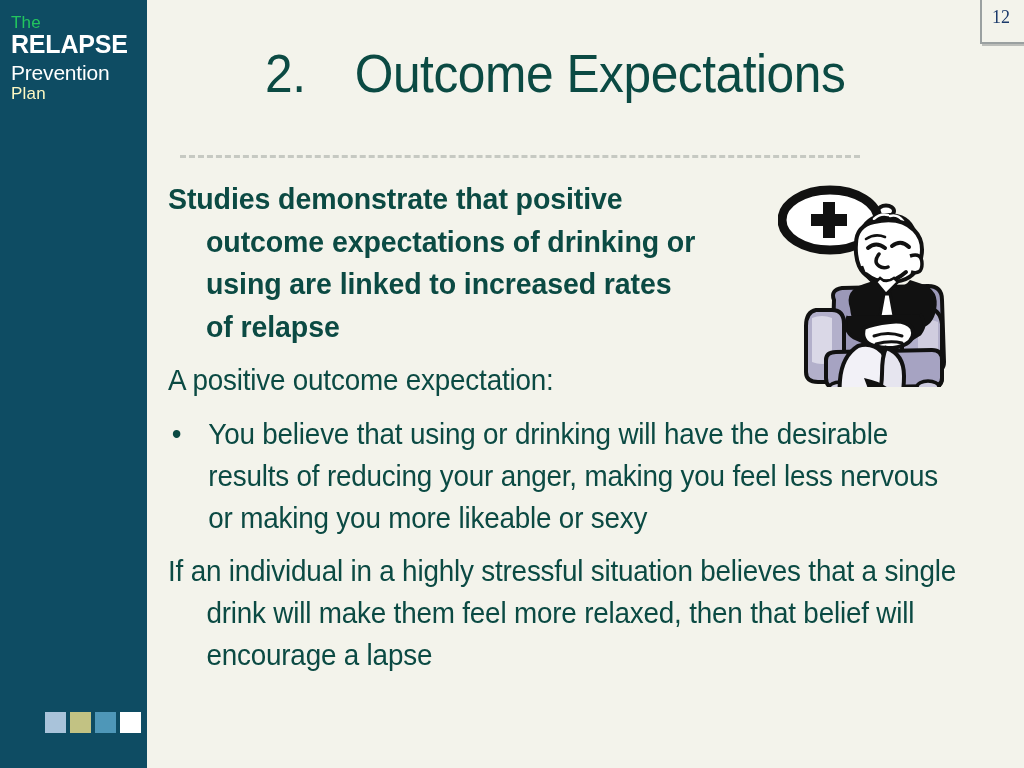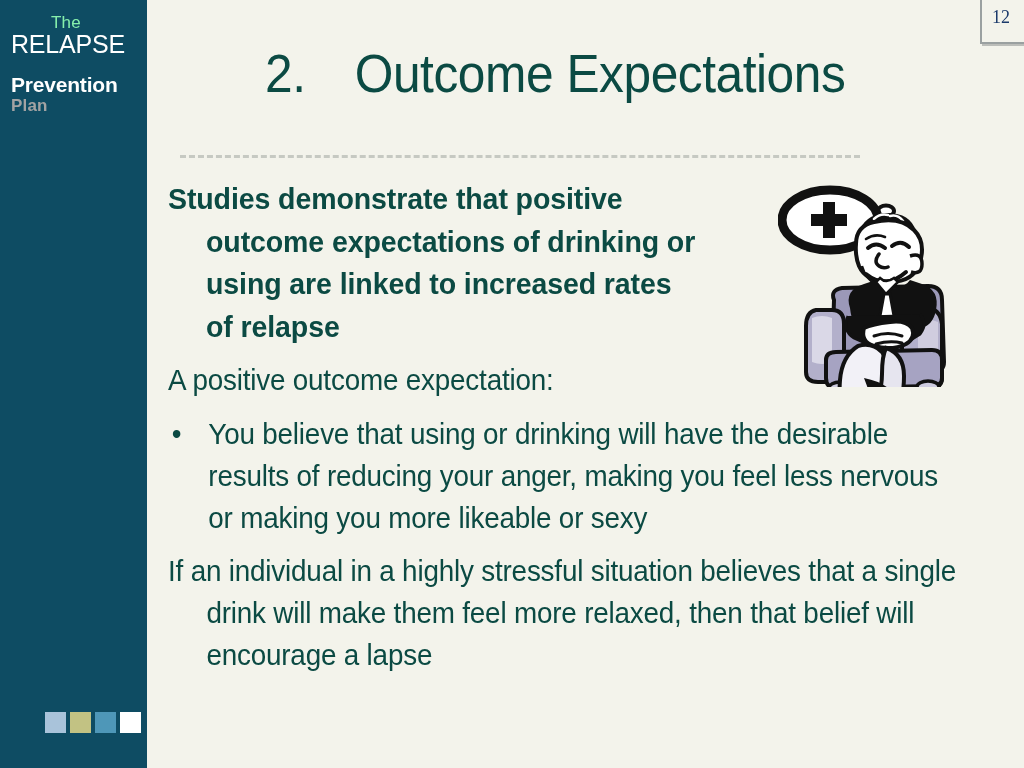--- a/index.html
+++ b/index.html
@@ -26,40 +26,39 @@
   #logo {
     position: absolute;
     left: 11px; top: 14px;
     width: 132px;
     color: #ffffff;
     line-height: 1.02;
   }
   #logo .lt-the {
     font-size: 17px;
     font-weight: 400;
-    color: #86efac;
+    color: #22c55e;
     letter-spacing: .2px;
-    margin-left: 40px;
   }
   #logo .lt-relapse {
     font-size: 25px;
-    font-weight: 400;
+    font-weight: 700;
     letter-spacing: -0.2px;
     margin-top: 1px;
   }
   #logo .lt-prevention {
     font-size: 21px;
-    font-weight: 700;
-    letter-spacing: -0.2px;
-    margin-top: 16px;
+    font-weight: 400;
+    letter-spacing: -0.2px;
+    margin-top: 4px;
   }
   #logo .lt-plan {
     font-size: 17px;
-    font-weight: 700;
-    color: #a3a3a3;
+    font-weight: 400;
+    color: #fef9c3;
     margin-top: 2px;
     letter-spacing: .2px;
   }
   #swatches {
     position: absolute;
     left: 45px; bottom: 35px;
     display: flex;
     gap: 4px;
   }
   #swatches .sw {

